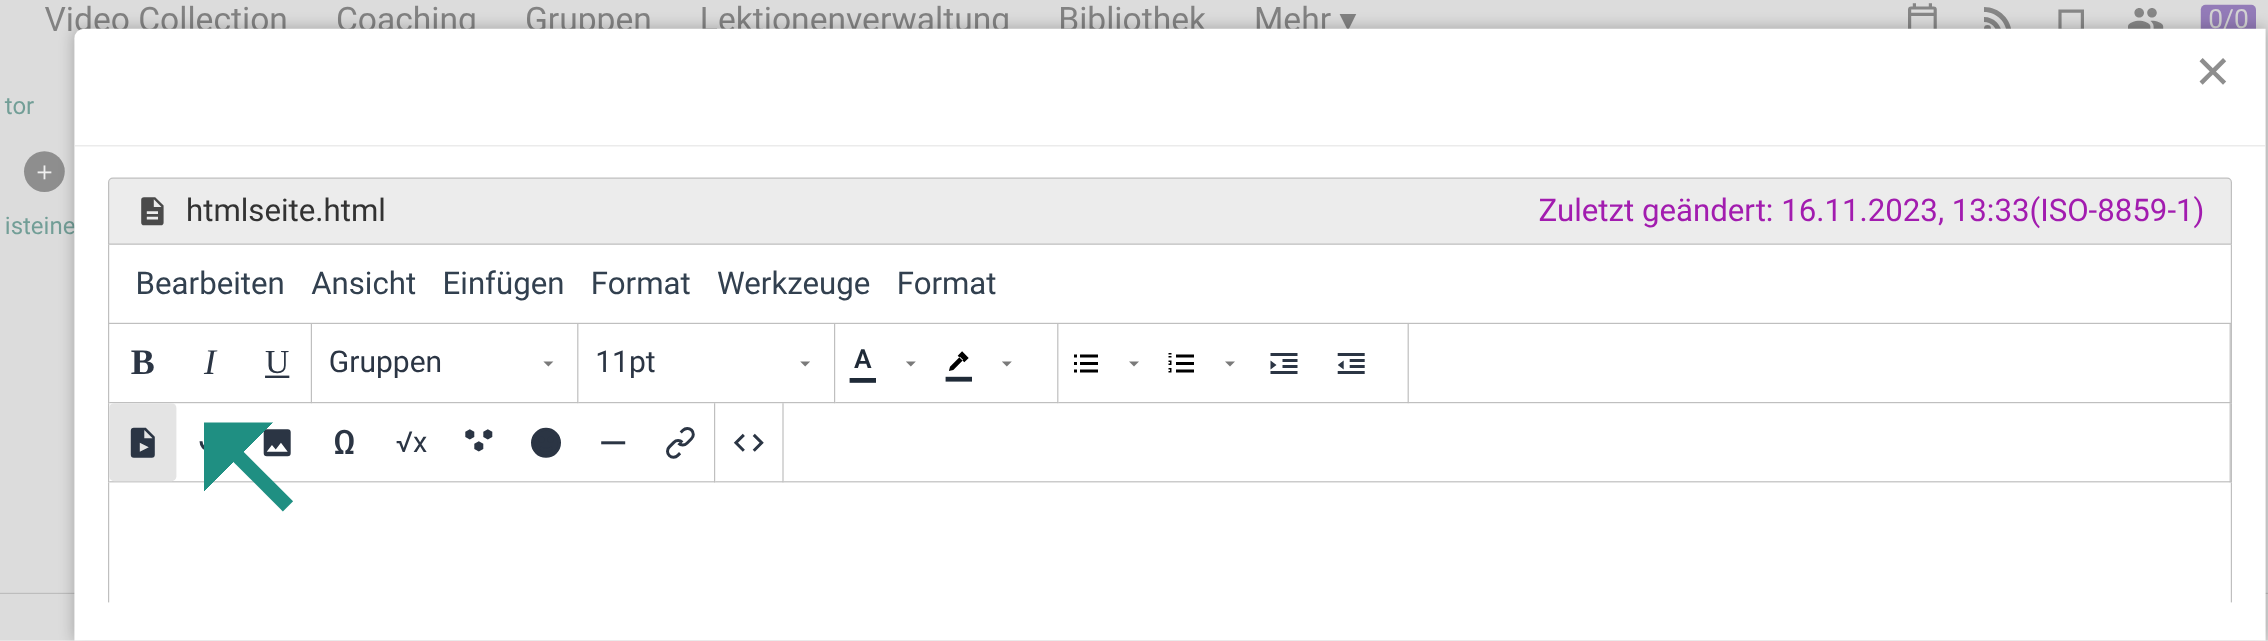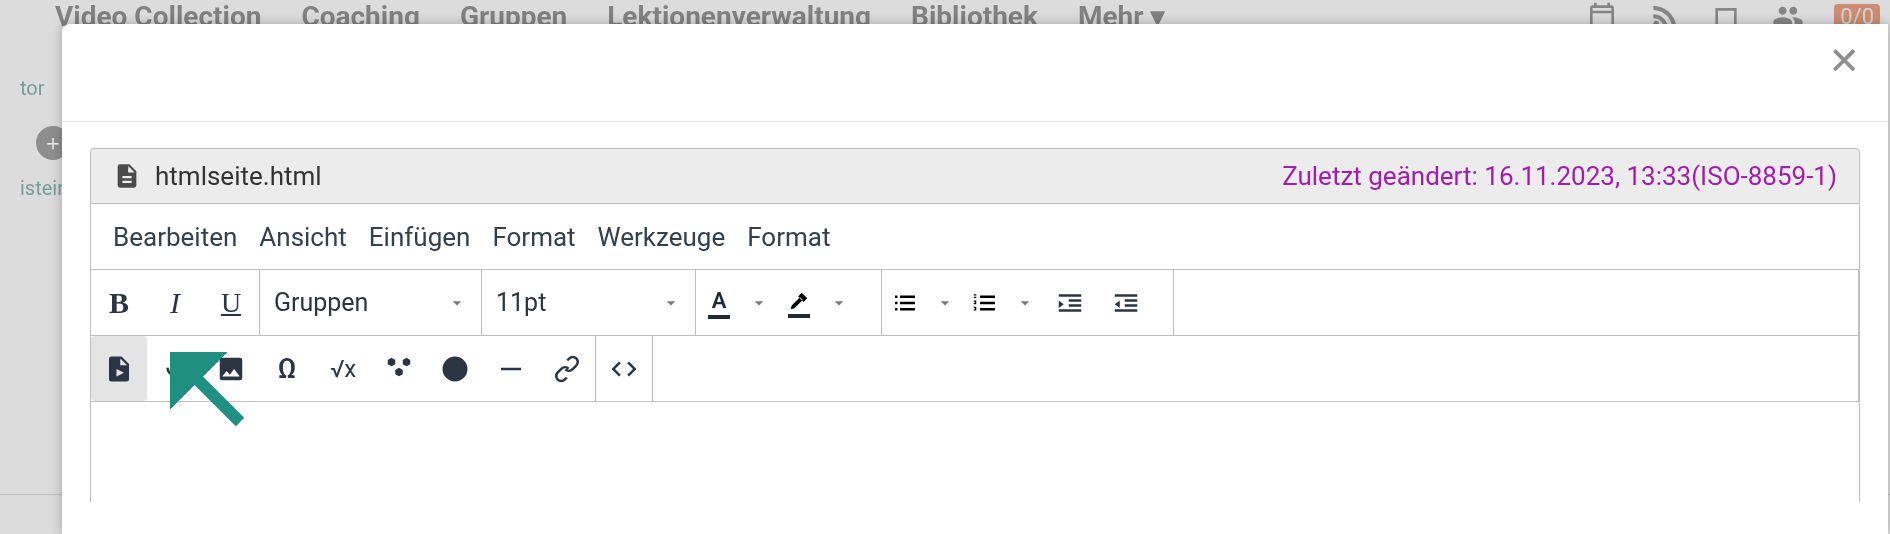--- a/index.html
+++ b/index.html
@@ -1,28 +1,28 @@
 <!DOCTYPE html>
 <html><head>
 <meta charset="utf-8">
 <style>
   * { box-sizing: border-box; margin: 0; padding: 0; }
   html, body { width: 1890px; height: 534px; font-family: -apple-system, BlinkMacSystemFont, "Segoe UI", Roboto, sans-serif; overflow: hidden; }
   body { background: #f3f3f3; position: relative; }
 
   
   .bg-overlay { position: absolute; inset: 0; background: #dcdcdc; z-index: 0; }
-  .bg-nav { position: absolute; top: 0; left: 0; right: 0; height: 22px; display: flex; gap: 40px; padding-left: 55px; color: #3a3a3a; font-size: 28px; font-weight: 700; z-index: 1; opacity: 0.55; }
+  .bg-nav { position: absolute; top: 0; left: 0; right: 0; height: 22px; display: flex; gap: 40px; padding-left: 37px; color: #3a3a3a; font-size: 28px; font-weight: 400; z-index: 1; opacity: 0.55; }
   .bg-nav span { white-space: nowrap; }
-  .bg-sidebar { position: absolute; left: 16px; top: 70px; width: 65px; z-index: 1; opacity: 0.55; }
+  .bg-sidebar { position: absolute; left: 0; top: 70px; width: 65px; z-index: 1; opacity: 0.55; }
   .bg-sidebar-item { font-size: 20px; color: #1d6d5f; padding: 6px 4px; }
   .bg-add-circle { width: 34px; height: 34px; border-radius: 50%; background: #4f4f4f; color: #fff; display: flex; align-items: center; justify-content: center; font-size: 22px; margin: 20px 0 10px 20px; }
   .bg-right-icons { position: absolute; top: 0; right: 10px; display: flex; gap: 30px; z-index: 1; opacity: 0.5; align-items: center; }
   .bg-right-icons svg { width: 32px; height: 32px; fill: #333; }
-  .bg-counter { background: #c2410c; color: #ccc; padding: 0 6px; font-size: 22px; border-radius: 4px; }
+  .bg-counter { background: #4c1d95; color: #ccc; padding: 0 6px; font-size: 22px; border-radius: 4px; }
   .bg-row-bottom { position: absolute; bottom: 0; left: 0; right: 0; height: 40px; border-top: 1px solid #bdbdbd; z-index: 1; }
 
   
   .modal { position: absolute; top: 24px; left: 62px; right: 2px; height: 510px; background: #fff; border-radius: 8px 0 0 0; box-shadow: 0 0 12px rgba(0,0,0,0.25); z-index: 10; display: flex; flex-direction: column; }
   .modal-header { height: 98px; display: flex; justify-content: flex-end; align-items: flex-start; padding: 18px 28px; border-bottom: 1px solid #e6e6e6; }
   .close-btn { font-size: 38px; color: #8e8e8e; cursor: pointer; line-height: 1; font-weight: 300; }
 
   .modal-body { padding: 26px 28px 0 28px; flex: 1; }
 
   

